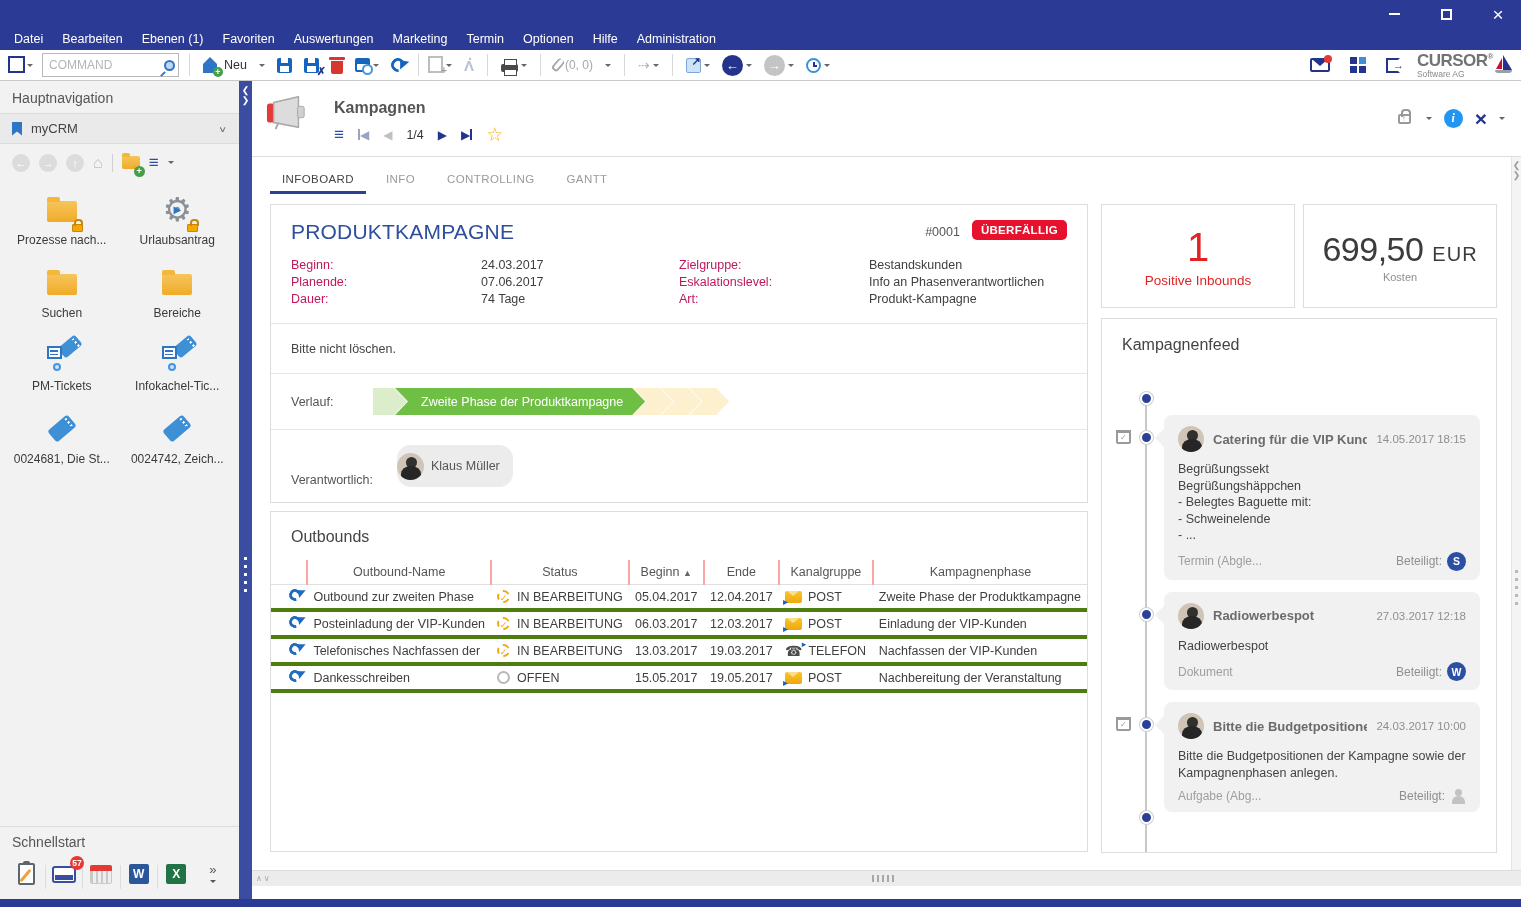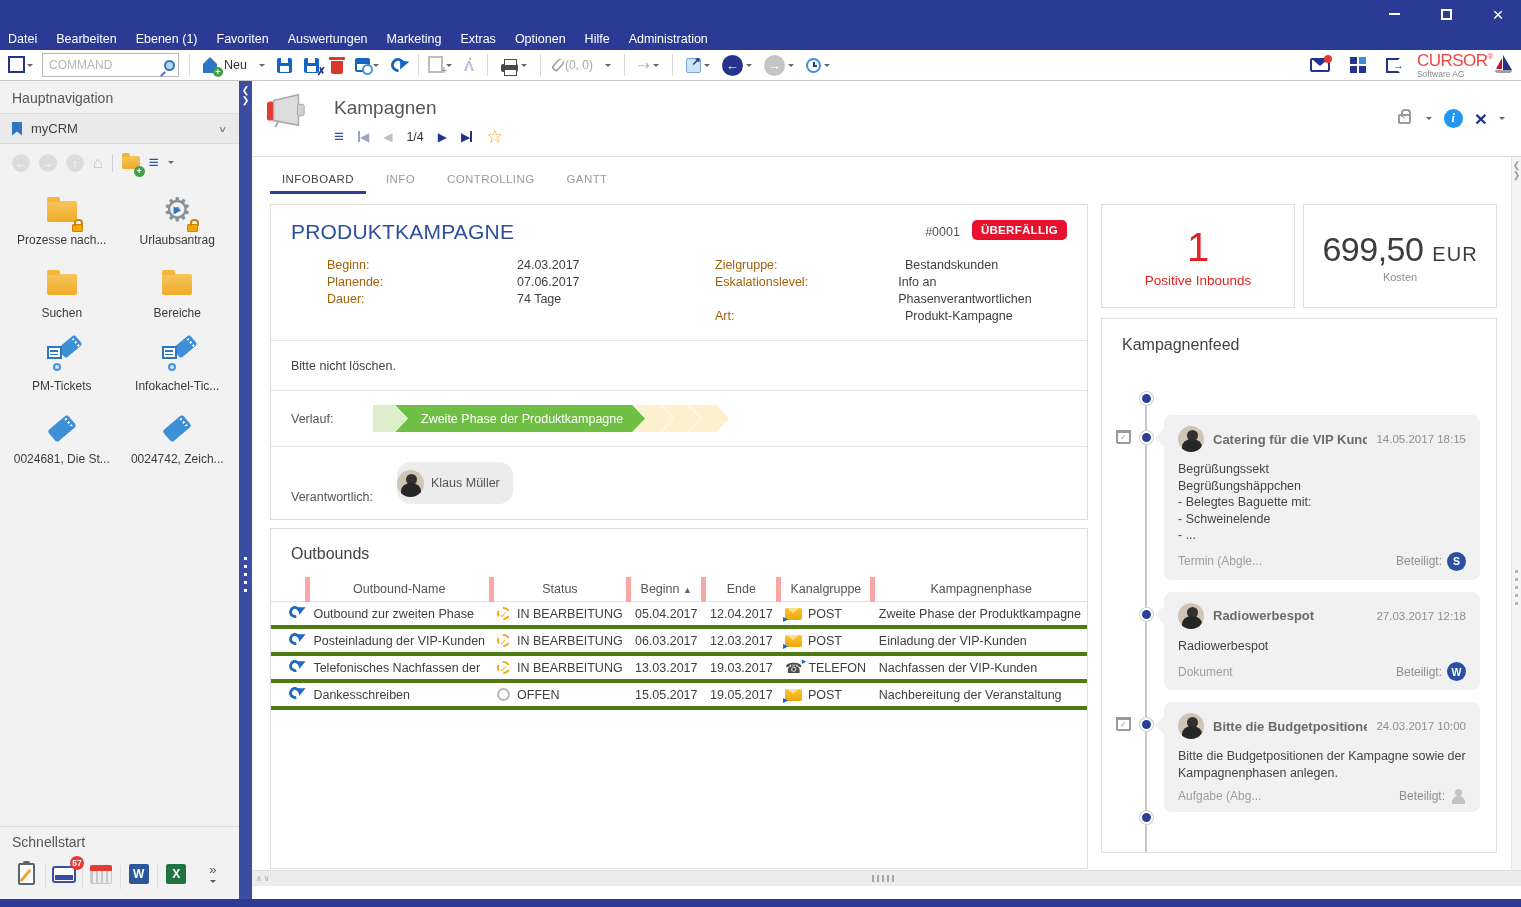--- a/index.html
+++ b/index.html
@@ -6,21 +6,21 @@
   html,body { width:1521px; height:907px; overflow:hidden; }
   body { font-family:"Liberation Sans", sans-serif; background:#2b3a94; font-size:13px; color:#404040; }
 
   
   .titlebar { height:28px; background:#2b3a94; display:flex; justify-content:flex-end; align-items:center; padding-right:10px; gap:26px; }
   .wc { width:26px; height:18px; display:flex; align-items:center; justify-content:center; cursor:pointer; }
   .wc-min i { width:11px; height:2px; background:#fff; display:block; }
   .wc-max i { width:11px; height:11px; border:2px solid #fff; display:block; }
   .wc-close { color:#fff; font-size:19px; line-height:1; }
 
-  .menubar { height:22px; background:#2b3a94; display:flex; align-items:center; gap:19px; padding:0 8px; }
+  .menubar { height:22px; background:#2b3a94; display:flex; align-items:center; gap:19px; padding:0 14px; }
   .menu-item { color:#fff; font-size:12.5px; cursor:pointer; }
 
   
   .toolbar { height:31px; background:#fff; border-bottom:1px solid #c9c9c9; display:flex; align-items:center; padding:0 8px; gap:6px; }
   .tb-sep { width:1px; height:22px; background:#d8d8d8; margin:0 4px; }
   .caret { width:0; height:0; border-left:4px solid transparent; border-right:4px solid transparent; border-top:4px solid #666; display:inline-block; }
   .caret.sm { border-left-width:3px; border-right-width:3px; border-top-width:3px; }
   .tbtn { display:flex; align-items:center; gap:3px; padding:2px 3px; cursor:pointer; }
 
   .pages-ic { width:13px; height:13px; border:2px solid #24348c; background:#fff; position:relative; }
@@ -69,21 +69,21 @@
   .toolbar .right { margin-left:auto; display:flex; align-items:center; gap:14px; }
   .mailb { width:20px; height:14px; border:2px solid #24348c; border-radius:2px; position:relative; display:inline-block; }
   .mailb::before { content:''; position:absolute; left:1px; top:0px; border-left:7px solid transparent; border-right:7px solid transparent; border-top:6px solid #24348c; }
   .mailb::after { content:''; position:absolute; right:-4px; top:-5px; width:8px; height:8px; border-radius:50%; background:#e53935; }
   .tiles { display:grid; grid-template-columns:7px 7px; grid-template-rows:7px 7px; gap:2px; }
   .tiles i { background:#24348c; } .tiles i:nth-child(2){ background:#3f8fd6; }
   .logout { width:14px; height:15px; border:2px solid #24348c; border-right-color:transparent; position:relative; display:inline-block; }
   .logout::after { content:'→'; position:absolute; right:-6px; top:-1px; color:#24348c; font-weight:bold; font-size:11px; }
   .logo { display:flex; align-items:flex-start; gap:2px; cursor:default; }
   .logo-txt { text-align:left; line-height:1; }
-  .logo-name { color:#ef4444; font-weight:normal; font-size:17px; letter-spacing:-0.5px;margin-top:44px; }
+  .logo-name { color:#737373; font-weight:bold; font-size:17px; letter-spacing:-0.5px;margin-top:44px; }
   .logo-reg { font-size:8px; vertical-align:super; }
   .logo-sub { font-size:8.5px; color:#8a8a8a; margin-top:1px; }
   .sail { position:relative; width:18px; height:22px; }
   .sail::before { content:''; position:absolute; left:1px; bottom:5px; border-left:6px solid transparent; border-bottom:11px solid #c8102e; }
   .sail::after { content:''; position:absolute; left:8px; bottom:4px; border-right:9px solid transparent; border-bottom:15px solid #24348c; }
   .sail b { position:absolute; bottom:1px; left:0; width:17px; height:3px; background:#9aa0a6; border-radius:0 0 4px 4px; }
 
   
   .app-row { display:flex; height:818px; }
 
@@ -140,21 +140,21 @@
   
   .splitter { width:13px; background:#3a4da0; display:flex; flex-direction:column; align-items:center; padding-top:4px; cursor:col-resize; }
   .splitter .ch { color:#fff; font-size:9px; line-height:10px; }
   .splitter .dots { margin-top:452px; width:3px; height:38px; background:repeating-linear-gradient(#ffffff 0 3px, transparent 3px 8px); }
 
   
   .main { flex:1; background:#fff; display:flex; flex-direction:column; min-width:0; }
   .page-header { height:75px; display:flex; align-items:center; padding:0 16px 0 14px; }
   .ph-left { display:flex; align-items:flex-start; gap:26px; }
   .ph-text { padding-top:6px; }
-  .page-title { font-size:19px; color:#555; }
+  .page-title { font-size:16px; color:#555;font-weight:bold; }
   .rec-nav { display:flex; align-items:center; gap:14px; margin-top:8px; }
   .rn-burger { color:#2b4fa3; font-size:17px; font-weight:bold; }
   .rn { font-size:12px; display:flex; align-items:center; }
   .rn .bar { width:2px; height:11px; }
   .rn-first { color:#9aa3c4; } .rn-first .bar { background:#9aa3c4; }
   .rn-prev { color:#c0c0c0; }
   .rn-next { color:#24348c; }
   .rn-last { color:#24348c; } .rn-last .bar { background:#24348c; }
   .rec-pos { font-size:12.5px; color:#333; }
   .star { color:#f2b01e; font-size:19px; line-height:1; }
@@ -178,21 +178,21 @@
 
   .sec { padding:15px 20px; }
   .divider { height:1px; background:#e6e6e6; }
   .camp-head { display:flex; align-items:flex-start; margin-bottom:13px; }
   .camp-title { color:#2d4f9e; font-size:21px; letter-spacing:0.2px; }
   .camp-num { margin-left:auto; font-size:12.5px; color:#555; margin-top:5px; }
   .badge-red { background:#e8112d; color:#fff; font-size:11.5px; font-weight:bold; letter-spacing:0.3px; border-radius:5px; padding:4px 9px; margin-left:12px; }
   .fields { display:flex; }
   .fcol { width:50%; }
   .frow { display:flex; line-height:17px; font-size:12.5px; }
-  .frow .fl { width:190px; color:#a16207;margin-left:36px; }
+  .frow .fl { width:190px; color:#be185d; }
   .frow .fv { color:#3f3f3f; }
   .note-text { font-size:12.5px; color:#444; }
   .vrow { display:flex; align-items:center; }
   .vlabel { width:82px; font-size:12.5px; color:#555; }
   .chevflow { display:flex; align-items:center; }
   .chev { height:27px; margin-left:-12px; clip-path:polygon(0 0, calc(100% - 13px) 0, 100% 50%, calc(100% - 13px) 100%, 0 100%, 13px 50%); }
   .chev.first { margin-left:0; clip-path:polygon(0 0, calc(100% - 13px) 0, 100% 50%, calc(100% - 13px) 100%, 0 100%); width:34px; background:#dcedcc; }
   .chev.cur { background:#70bf45; color:#fff; font-size:12.5px; display:flex; align-items:center; padding:0 22px 0 26px; }
   .chev.next { width:40px; background:#fdf0cf; }
   .orow { display:flex; align-items:flex-end; }
@@ -200,21 +200,21 @@
   .chip { display:flex; align-items:center; background:#ececec; border-radius:14px; height:42px; padding-right:13px; gap:7px; cursor:pointer; }
   .avatar { width:27px; height:27px; border-radius:50%; background:#cfc4b6; position:relative; overflow:hidden; flex:none; }
   .avatar::before { content:''; position:absolute; left:9px; top:4px; width:11px; height:11px; border-radius:50%; background:#30302e; }
   .avatar::after { content:''; position:absolute; left:4px; top:13px; width:20px; height:16px; border-radius:50% 50% 0 0; background:#262626; }
   .chip-name { font-size:12.5px; color:#555; }
 
   
   .outb-card { min-height:341px; }
   .outb-title { font-size:16px; color:#444; padding:16px 20px 14px; }
   table.outb { width:100%; border-collapse:collapse; font-size:12.5px; }
-  table.outb th { font-weight:normal; color:#555; border-bottom:1px solid #e0e0e0; border-right:5px solid #fca5a5; padding:5px 6px; text-align:center; }
+  table.outb th { font-weight:normal; color:#555; border-bottom:1px solid #e0e0e0; border-right:2px solid #fca5a5; padding:5px 6px; text-align:center; }
   table.outb th:last-child { border-right:none; }
   table.outb td { border-bottom:4px solid #4d7c0f; padding:4px 6px; color:#3f3f3f; white-space:nowrap; overflow:hidden; }
   .col-ic { width:42px; } .col-name { width:178px; } .col-status { width:138px; } .col-date { width:83px; } .col-kanal { width:103px; }
   .sortarr { font-size:9px; color:#666; }
   .ob-ic { width:12px; height:12px; border:3px solid #1e6bc0; border-radius:50%; border-right-color:transparent; transform:rotate(30deg); display:inline-block; position:relative; margin-left:12px; }
   .ob-ic::after { content:''; position:absolute; right:-5px; top:-5px; border-left:5px solid transparent; border-right:5px solid transparent; border-top:6px solid #1e6bc0; transform:rotate(100deg); }
   .st-cell { display:flex; align-items:center; gap:7px; }
   .st-prog { width:13px; height:13px; border:2px dashed #f0a70d; border-radius:50%; color:#f0a70d; font-size:9px; line-height:12px; text-align:center; flex:none; }
   .st-open { width:13px; height:13px; border:2px solid #b8b8b8; border-radius:50%; flex:none; }
   .kanal-cell { display:flex; align-items:center; gap:6px; }
@@ -283,21 +283,21 @@
   <span class="wc wc-close">×</span>
 </div>
 
 <div class="menubar">
   <span class="menu-item">Datei</span>
   <span class="menu-item">Bearbeiten</span>
   <span class="menu-item">Ebenen (1)</span>
   <span class="menu-item">Favoriten</span>
   <span class="menu-item">Auswertungen</span>
   <span class="menu-item">Marketing</span>
-  <span class="menu-item">Extras</span>
+  <span class="menu-item">Termin</span>
   <span class="menu-item">Optionen</span>
   <span class="menu-item">Hilfe</span>
   <span class="menu-item">Administration</span>
 </div>
 
 <div class="toolbar">
   <span class="tbtn">
       <span class="pages-ic"></span>
       <span class="caret sm"></span>
     </span>

